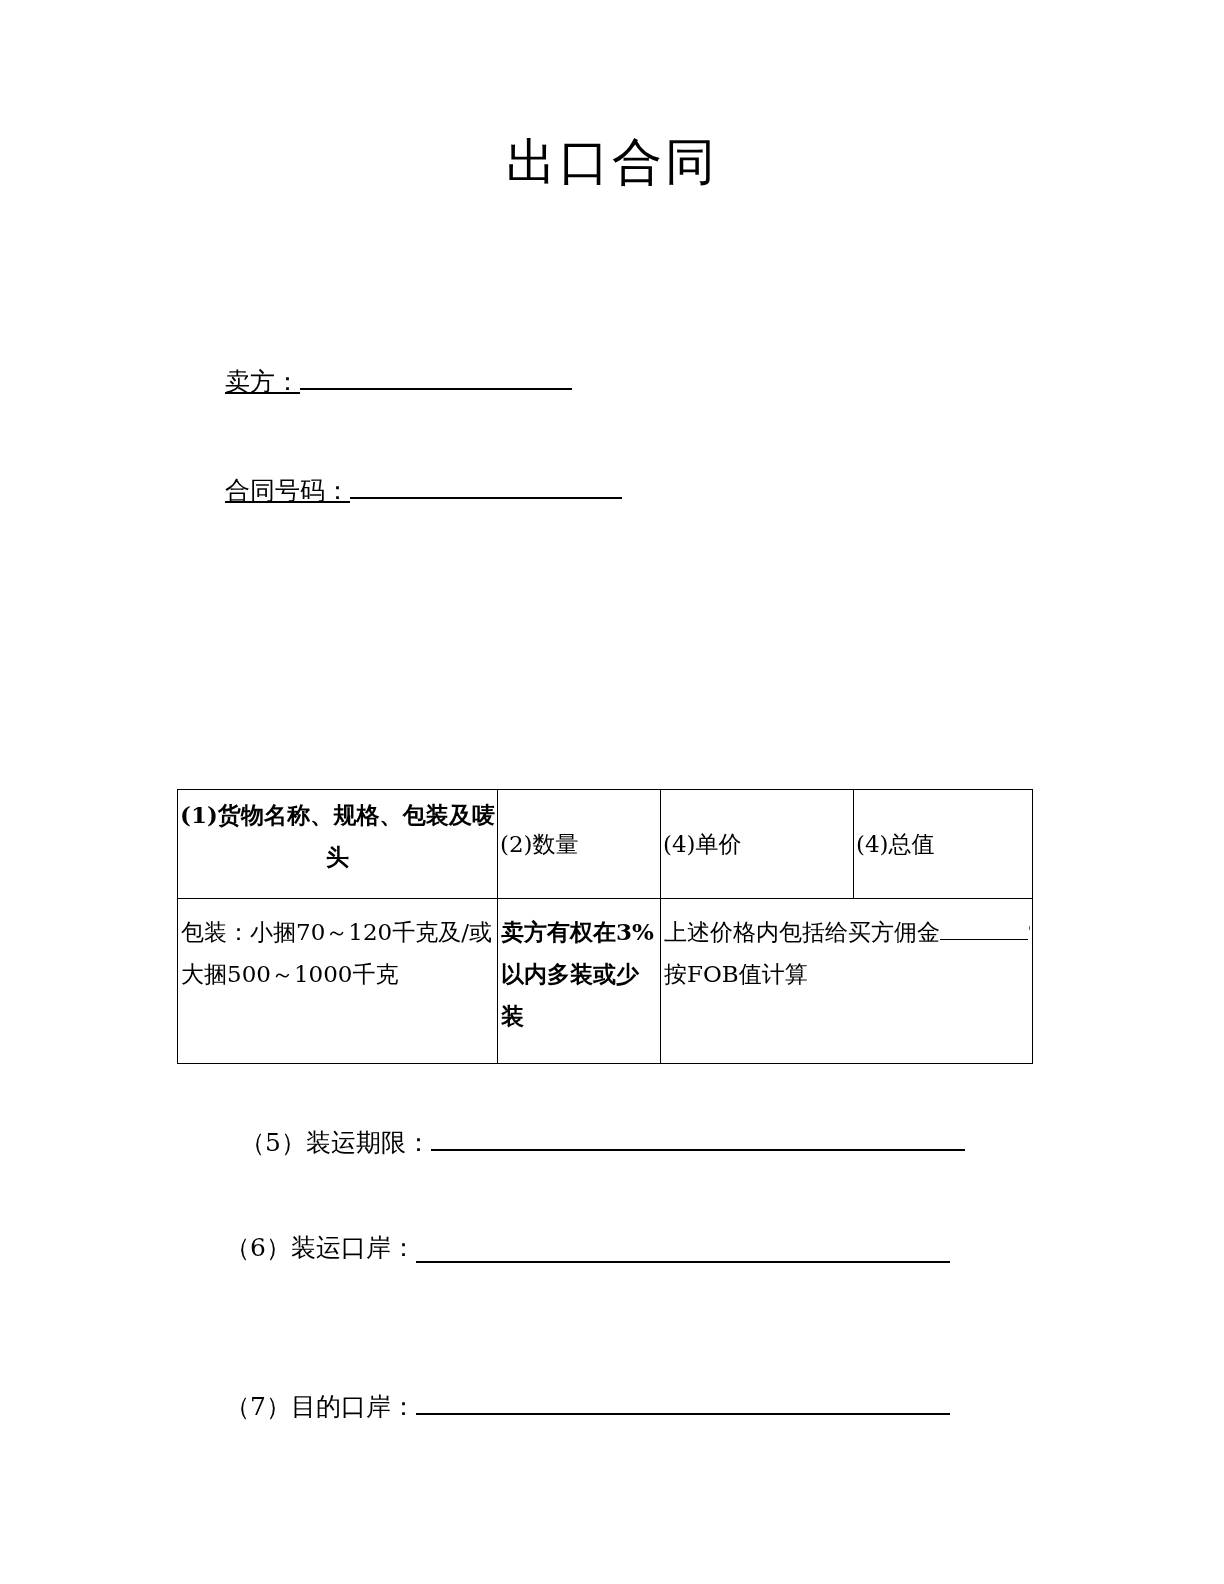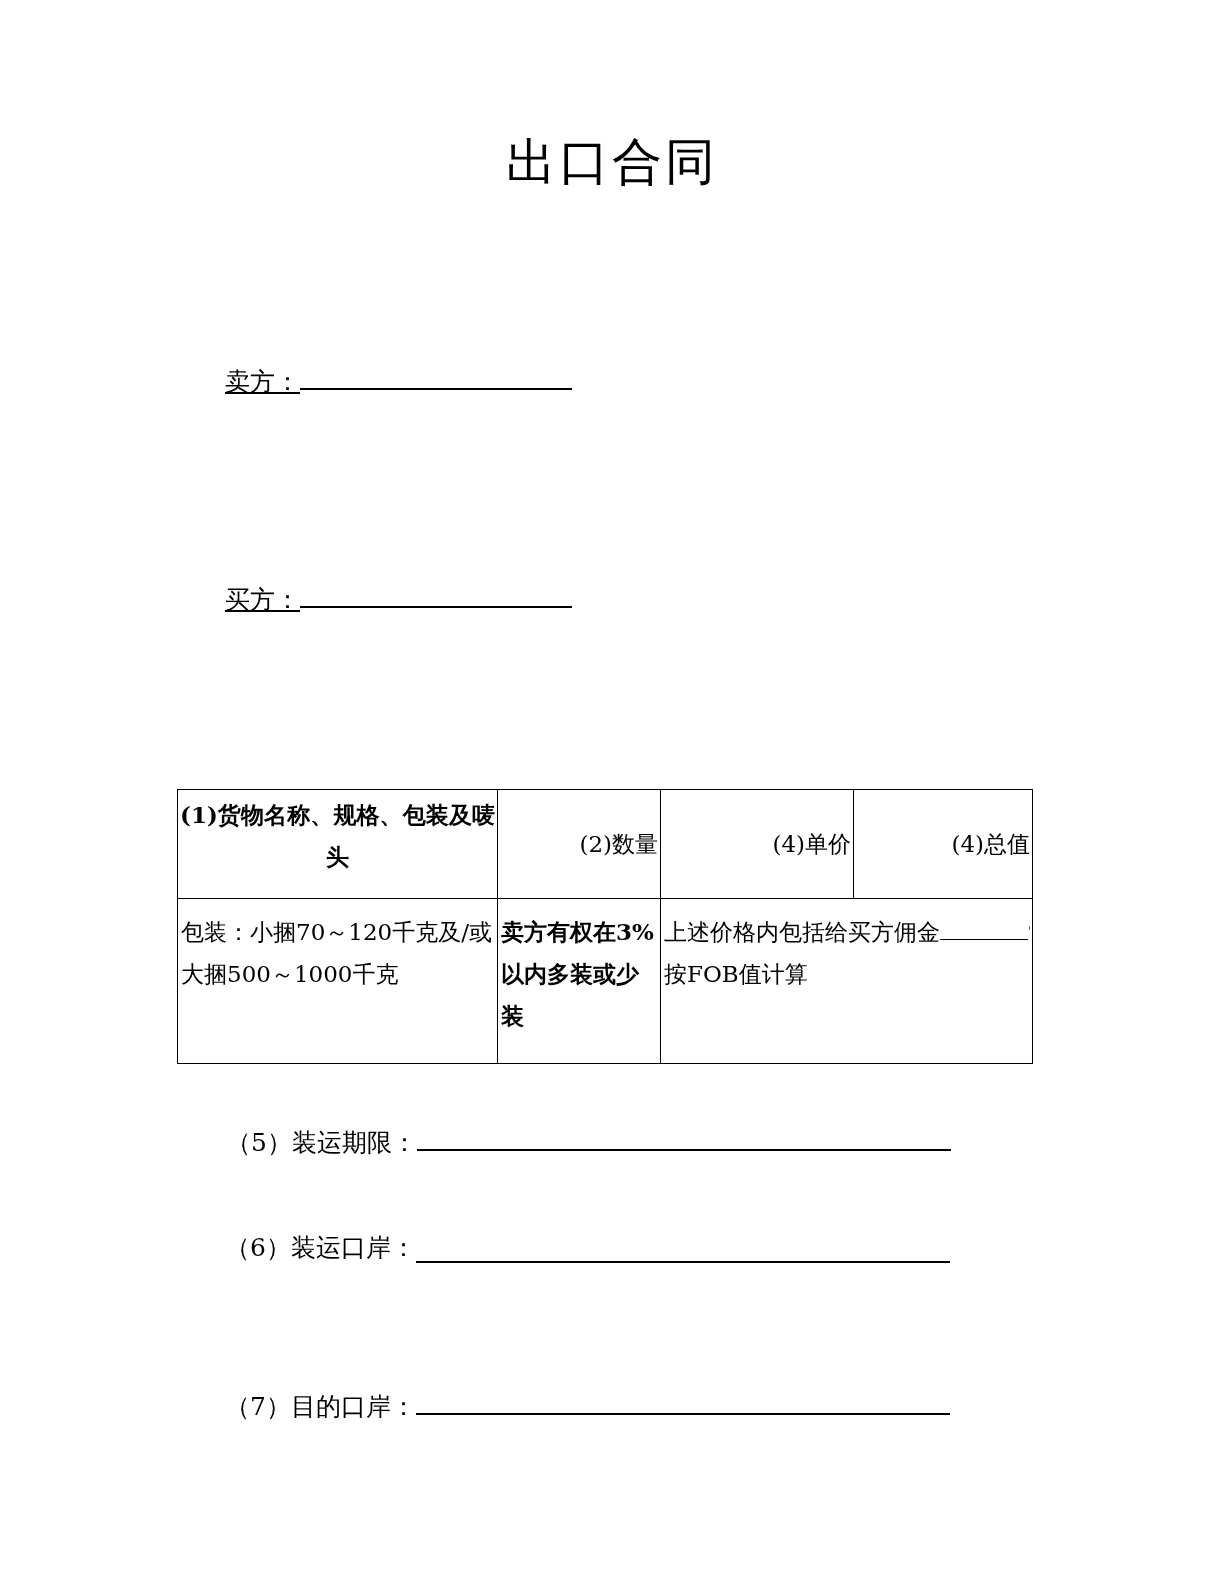--- a/index.html
+++ b/index.html
@@ -84,21 +84,21 @@
     table-layout: fixed;
   }
   .goods-table td {
     border: 1.6px solid #000000;
     vertical-align: top;
     padding: 0;
     font-size: 23px;
     line-height: 42px;
   }
   .goods-table .hdr {
-    text-align: right;
+    text-align: left;
     vertical-align: middle;
     height: 100px;
     padding: 4px 2px;
   }
   .goods-table .hdr.left-top {
     text-align: left;
     vertical-align: top;
   }
   .goods-table .body-cell {
     height: 148px;
@@ -129,46 +129,46 @@
 
   
   .num-row {
     position: absolute;
     display: flex;
     align-items: baseline;
     font-size: 25px;
     line-height: 34px;
     white-space: nowrap;
   }
-  #item-5 { left: 226px; top: 1122px; }
+  #item-5 { left: 240px; top: 1122px; }
   #item-6 { left: 225px; top: 1231px; align-items: center; }
   #item-7 { left: 225px; top: 1340px; margin-top: 46px; }
   .num-blank {
     display: inline-block;
     border-bottom: 2.2px solid #000000;
     height: 27px;
   }
 </style>
 </head>
 <body>
 
 <div class="page">
 
   <div class="doc-title">出口合同</div>
 
   <div class="field-row" id="field-seller">
     <span class="field-label">卖方：</span>
     <span class="field-blank" style="width:272px"></span>
   </div>
 
-
-  <div class="field-row" id="field-buyer">
-    <span class="field-label">买方：</span>
+  <div class="field-row" id="field-contract">
+    <span class="field-label">合同号码：</span>
     <span class="field-blank" style="width:272px"></span>
   </div>
+
 
 
   <table class="goods-table">
     <colgroup>
       <col class="col-1">
         <col class="col-2">
         <col class="col-3">
         <col class="col-4">
     </colgroup>
     <tbody>

